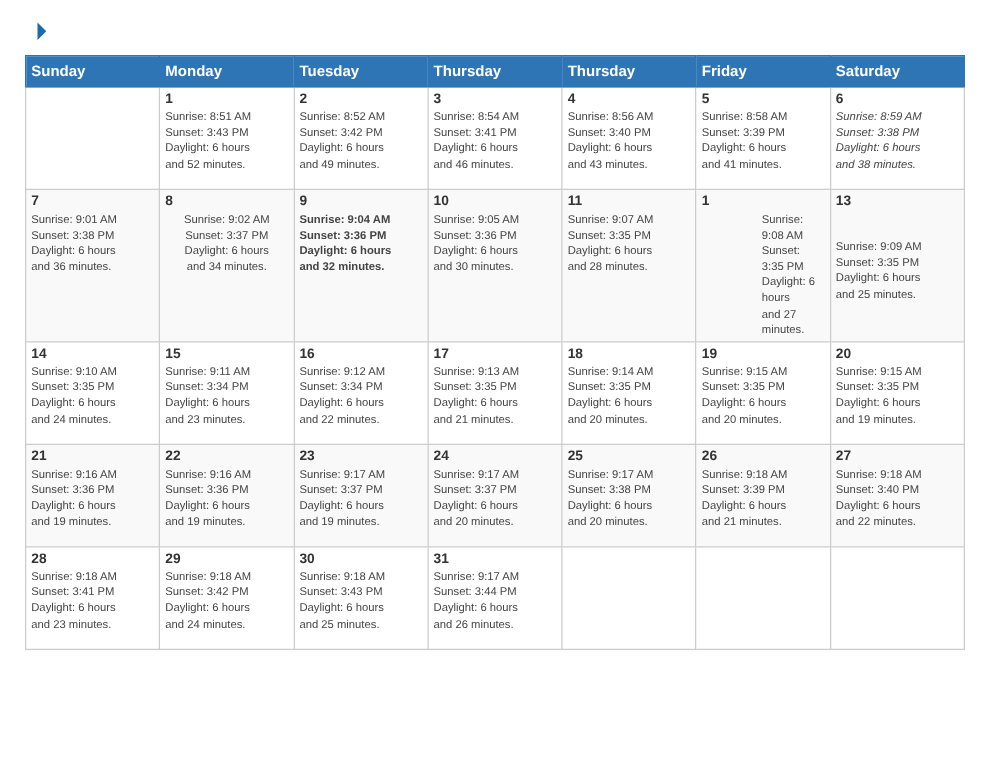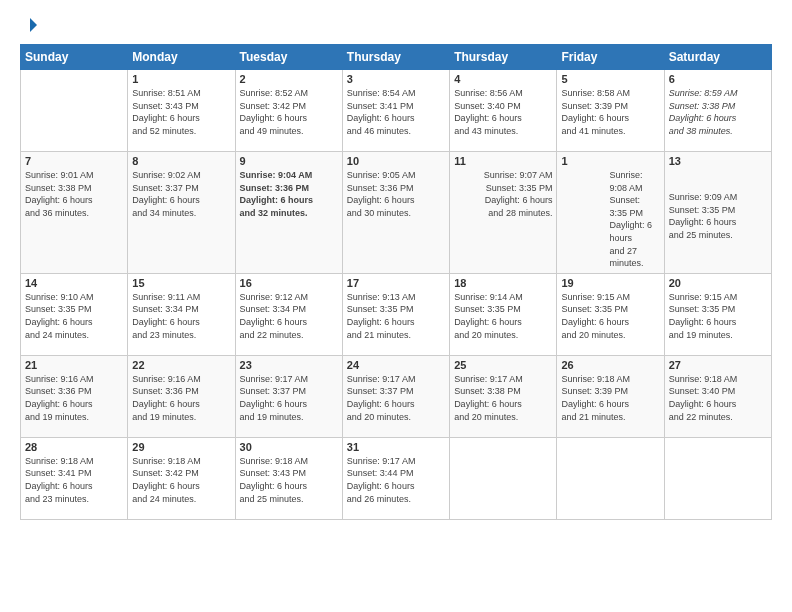--- a/index.html
+++ b/index.html
@@ -186,42 +186,42 @@
         <tr>
           <td>
             <div class="day-number">7</div>
             <div class="day-info" style="white-space: pre-line;">Sunrise: 9:01 AM
 Sunset: 3:38 PM
 Daylight: 6 hours
 and 36 minutes.</div>
           </td>
           <td>
             <div class="day-number">8</div>
-            <div class="day-info" style="white-space: pre-line;">Sunrise: 9:02 AM
+            <div class="day-info" style="white-space: pre-line; text-align: center;">Sunrise: 9:02 AM
 Sunset: 3:37 PM
 Daylight: 6 hours
 and 34 minutes.</div>
           </td>
           <td>
             <div class="day-number">9</div>
             <div class="day-info" style="white-space: pre-line; font-weight: bold;">Sunrise: 9:04 AM
 Sunset: 3:36 PM
 Daylight: 6 hours
 and 32 minutes.</div>
           </td>
           <td>
             <div class="day-number">10</div>
             <div class="day-info" style="white-space: pre-line;">Sunrise: 9:05 AM
 Sunset: 3:36 PM
 Daylight: 6 hours
 and 30 minutes.</div>
           </td>
           <td>
             <div class="day-number">11</div>
-            <div class="day-info" style="white-space: pre-line; text-align: right;">Sunrise: 9:07 AM
+            <div class="day-info" style="white-space: pre-line;">Sunrise: 9:07 AM
 Sunset: 3:35 PM
 Daylight: 6 hours
 and 28 minutes.</div>
           </td>
           <td>
             <div class="day-number">1</div>
             <div class="day-info" style="white-space: pre-line; margin-left: 48px;">Sunrise: 9:08 AM
 Sunset: 3:35 PM
 Daylight: 6 hours
 and 27 minutes.</div>

